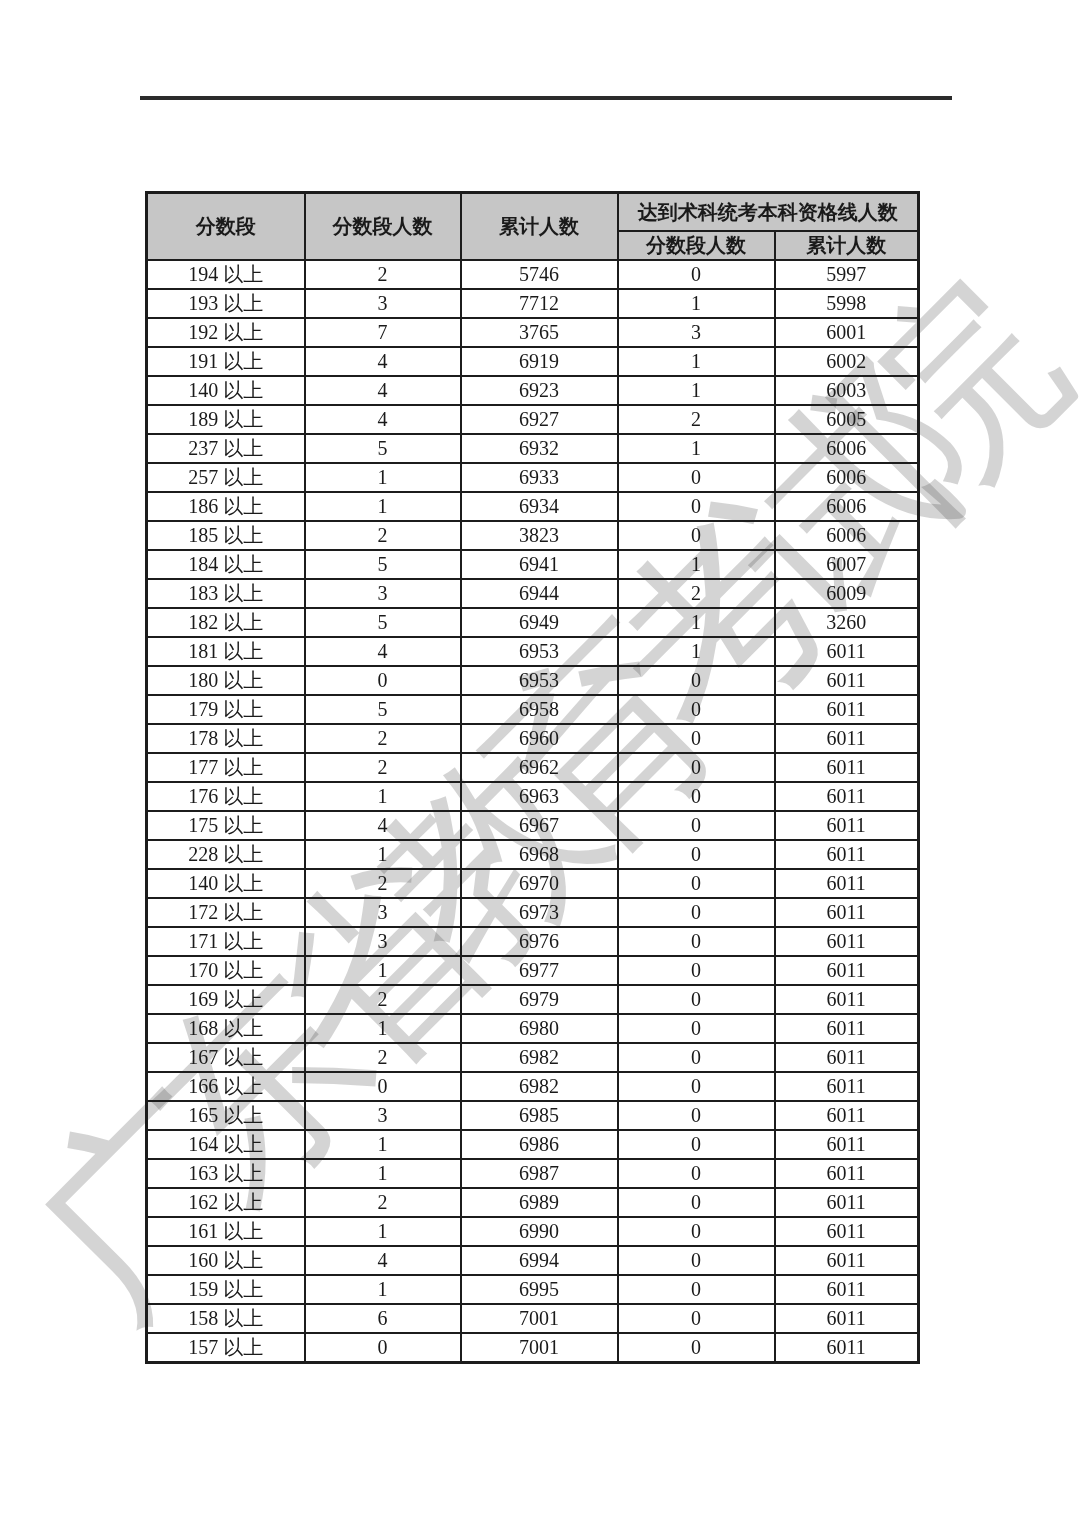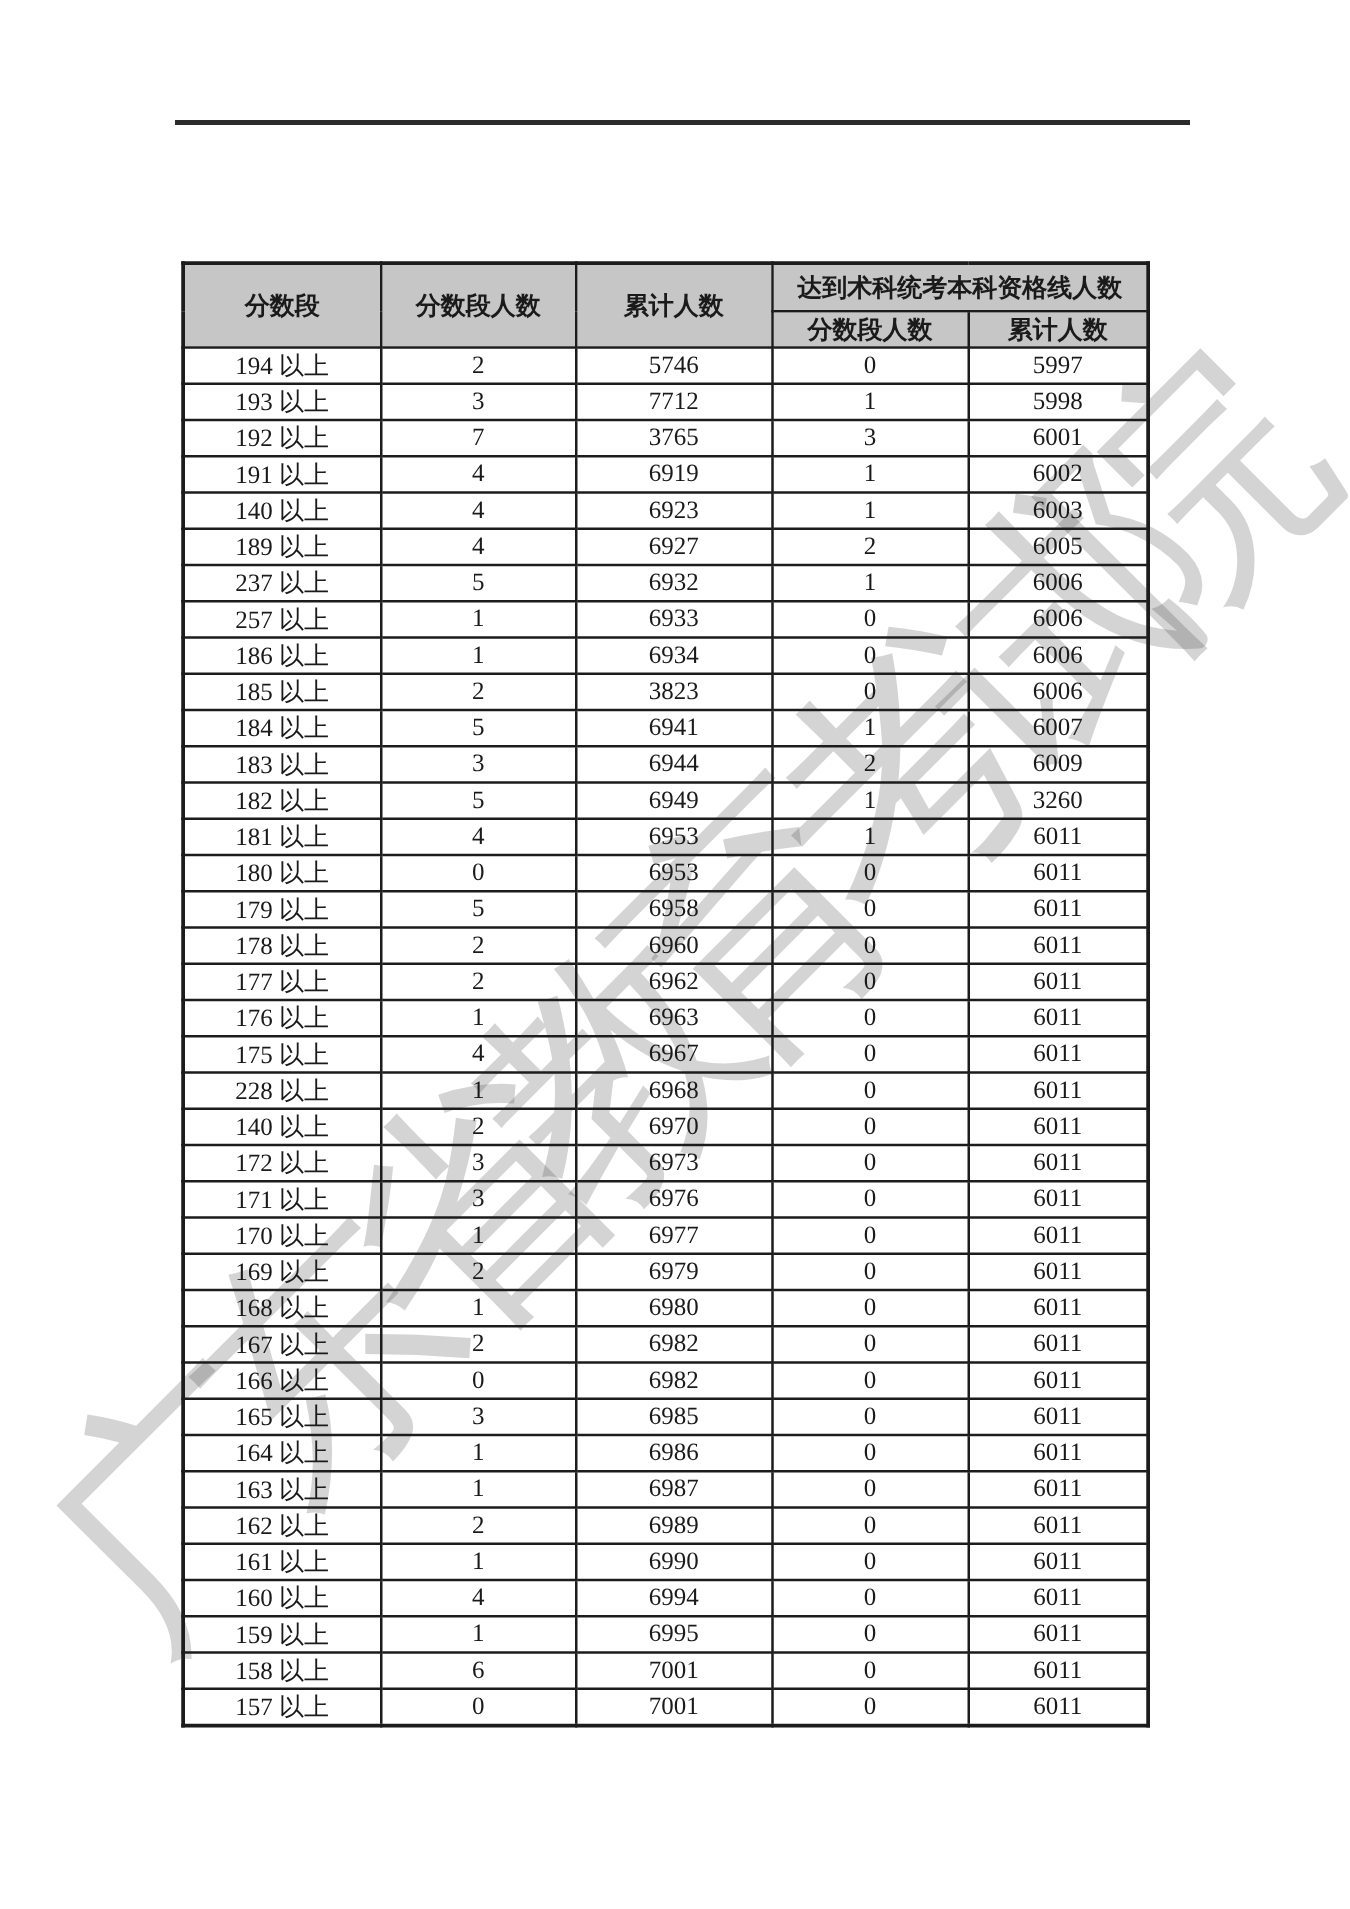--- a/index.html
+++ b/index.html
@@ -34,21 +34,21 @@
     letter-spacing: -42px;
     font-family: "Liberation Serif", "DejaVu Serif", serif;
     color: rgba(60, 60, 60, 0.22);
     z-index: 0;
     pointer-events: none;
     user-select: none;
   }
   table.score-table {
     position: absolute;
     left: 145px;
-    top: 209px;
+    top: 191px;
     width: 772px;
     border-collapse: collapse;
     table-layout: fixed;
     z-index: 1;
     background: transparent;
   }
   table.score-table th,
   table.score-table td {
     border: 2px solid #1c1c1c;
     text-align: center;

